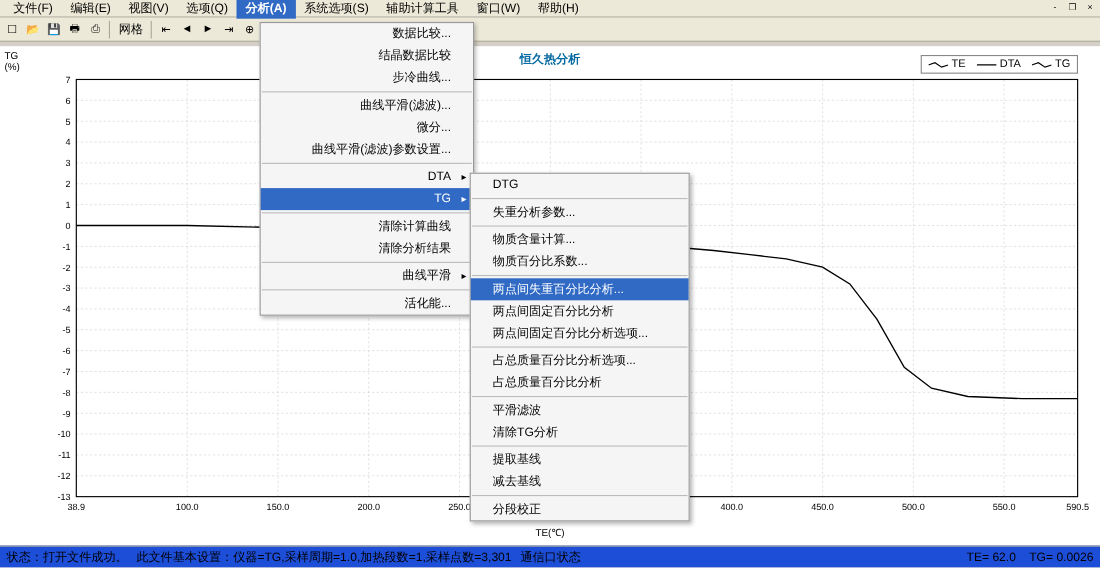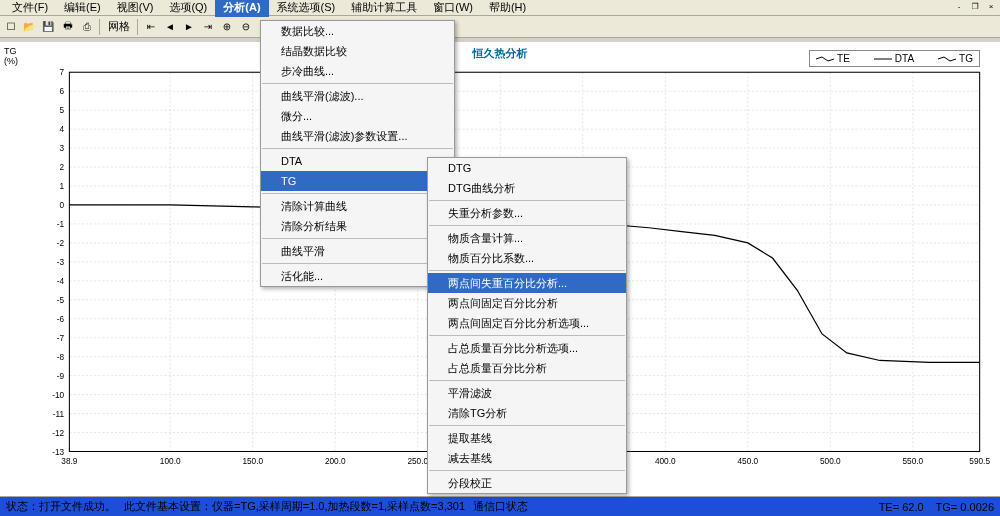--- a/index.html
+++ b/index.html
@@ -6,29 +6,29 @@
 body { font-family: "SimSun", "宋体", sans-serif; font-size: 11px; background: #d4d0c8; width: 1000px; height: 516px; overflow: hidden; position: relative; }
 .menubar { background: #ece9d8; height: 16px; display: flex; align-items: center; padding: 0 4px; border-bottom: 1px solid #aca899; }
 .menu-item { padding: 2px 8px; cursor: pointer; }
 .menu-item:hover, .menu-item.active { background: #bcd5f0; font-weight: bold; }
 .menu-item.active { background: #316ac5; color: #fff; }
 .toolbar { background: #ece9d8; height: 22px; display: flex; align-items: center; border-bottom: 1px solid #aca899; padding: 0 2px; gap: 1px; }
 .tool-btn { width: 18px; height: 18px; display: inline-flex; align-items: center; justify-content: center; cursor: pointer; border: 1px solid transparent; font-size: 10px; }
 .tool-sep { width: 2px; height: 16px; border-left: 1px solid #aca899; margin: 0 2px; }
 .tool-text { padding: 0 4px; cursor: pointer; }
 .chart-area { position: absolute; top: 42px; left: 0; right: 0; bottom: 20px; background: #fff; }
-.dropdown1 { position: absolute; top: 20px; left: 260px; width: 195px; background: #f5f5f5; border: 1px solid #999; box-shadow: 2px 2px 4px rgba(0,0,0,0.3); z-index: 10; }
+.dropdown1 { position: absolute; top: 20px; left: 236px; width: 195px; background: #f5f5f5; border: 1px solid #999; box-shadow: 2px 2px 4px rgba(0,0,0,0.3); z-index: 10; text-align: right; }
 .dropdown2 { position: absolute; top: 157px; left: 427px; width: 200px; background: #f5f5f5; border: 1px solid #999; box-shadow: 2px 2px 4px rgba(0,0,0,0.3); z-index: 11; }
 .dd-item { padding: 3px 20px 3px 20px; cursor: pointer; position: relative; font-size: 11px; line-height: 14px; }
 .dd-item:hover, .dd-item.highlight { background: #316ac5; color: #fff; }
 .dd-item.has-sub::after { content: "▸"; position: absolute; right: 6px; font-size: 9px; }
 .dd-sep { height: 1px; background: #bbb; margin: 2px 1px; }
 .statusbar { position: absolute; bottom: 0; left: 0; right: 0; height: 20px; background: #1d4ed8; border-top: 1px solid #aca899; display: flex; align-items: center; padding: 0 6px; font-size: 11px; gap: 8px; }
 .status-right { margin-left: auto; display: flex; gap: 12px; }
-.legend { position: absolute; top: 8px; right: 20px; background: #fff; border: 1px solid #888; padding: 2px 6px; font-size: 10px; display: flex; gap: 24px; align-items: center; }
+.legend { position: absolute; top: 8px; right: 20px; background: #fff; border: 1px solid #888; padding: 2px 6px; font-size: 10px; display: flex; gap: 10px; align-items: center; }
 .legend-item { display: flex; align-items: center; gap: 3px; }
 .chart-title { position: absolute; top: 4px; left: 50%; transform: translateX(-50%); font-size: 11px; font-weight: bold; color: #0369a1; }
 .y-label { position: absolute; left: 4px; top: 4px; font-size: 9px; }
 .x-label { position: absolute; bottom: 6px; left: 50%; transform: translateX(-50%); font-size: 9px; }
 .win-controls { position: absolute; right: 2px; top: 2px; display: flex; gap: 2px; }
 .win-btn { width: 14px; height: 12px; font-size: 8px; text-align: center; cursor: pointer; }
 </style>
 </head>
 <body>
 
@@ -178,21 +178,20 @@
     <div class="dd-sep"></div>
     <div class="dd-item">清除计算曲线</div>
     <div class="dd-item">清除分析结果</div>
     <div class="dd-sep"></div>
     <div class="dd-item has-sub">曲线平滑</div>
     <div class="dd-sep"></div>
     <div class="dd-item">活化能...</div>
   </div>
 <div class="dropdown2" id="dd2">
     <div class="dd-item">DTG</div>
-    <div class="dd-item">DTG曲线分析</div>
     <div class="dd-sep"></div>
     <div class="dd-item">失重分析参数...</div>
     <div class="dd-sep"></div>
     <div class="dd-item">物质含量计算...</div>
     <div class="dd-item">物质百分比系数...</div>
     <div class="dd-sep"></div>
     <div class="dd-item highlight">两点间失重百分比分析...</div>
     <div class="dd-item">两点间固定百分比分析</div>
     <div class="dd-item">两点间固定百分比分析选项...</div>
     <div class="dd-sep"></div>

